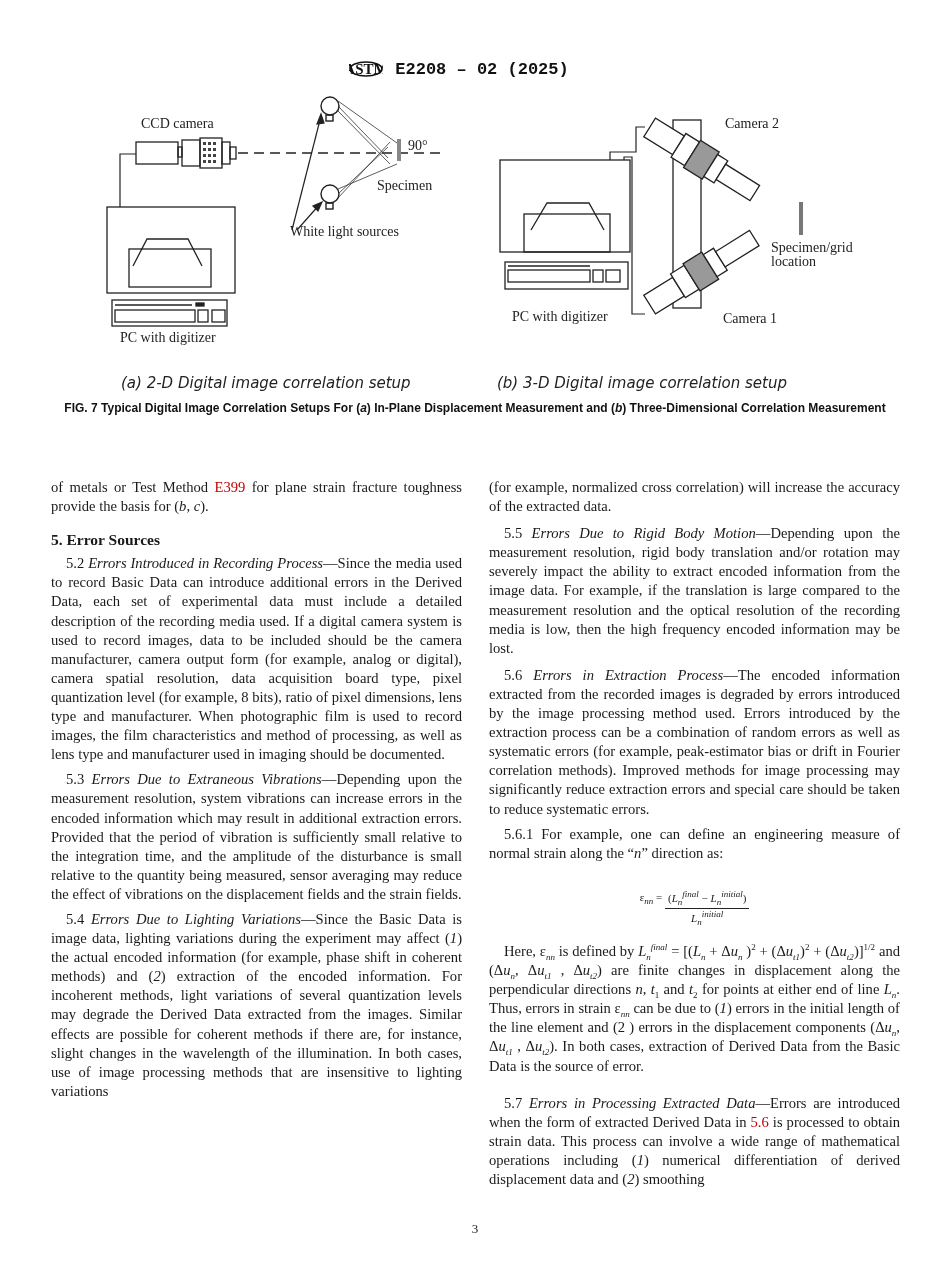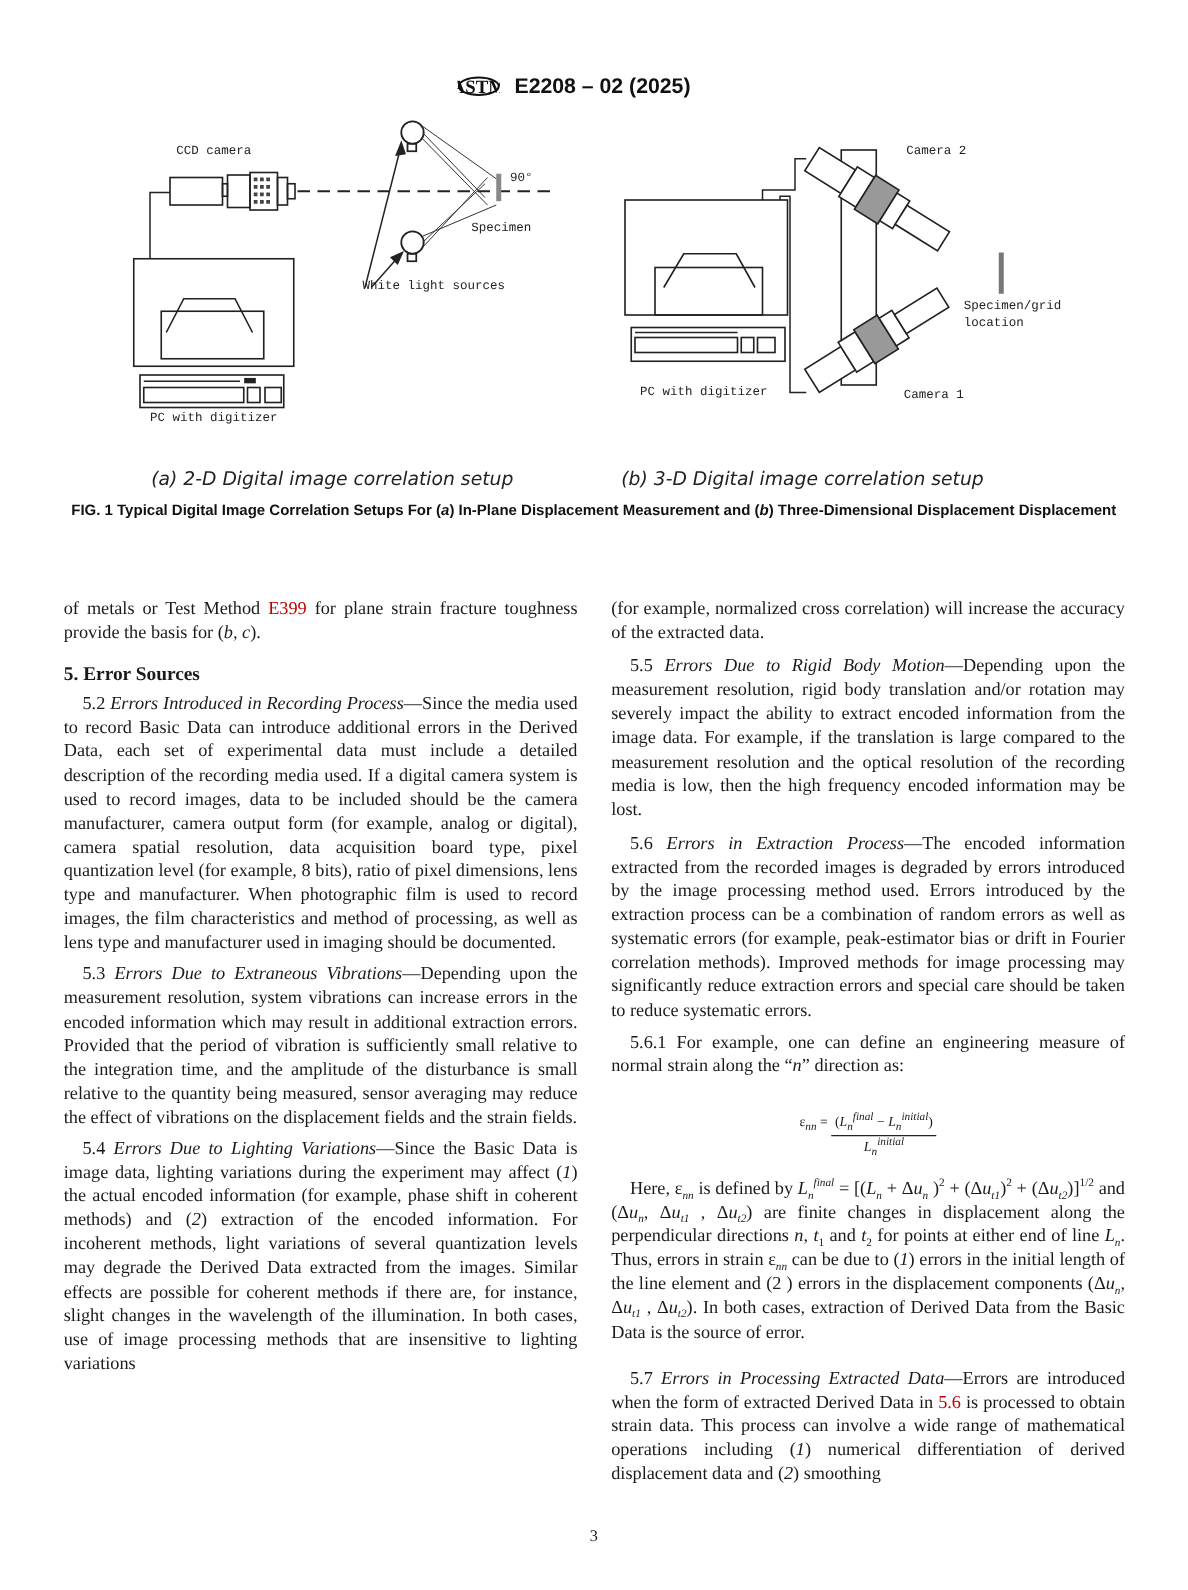--- a/index.html
+++ b/index.html
@@ -1,21 +1,21 @@
 <!DOCTYPE html>
 <html><head>
 <meta charset="utf-8">
 <style>
   html, body { margin:0; padding:0; background:#ffffff; }
   body { width:950px; height:1272px; position:relative; overflow:hidden; color:#1a1a1a; font-family:"Liberation Serif", serif; }
   .header { position:absolute; top:56px; left:0; width:918px; text-align:center; }
   .header .logo { display:inline-block; vertical-align:middle; width:34px; height:26px; margin-right:8px; }
-  .header .code { display:inline-block; vertical-align:middle; font-family:Liberation Sans, sans-serif; font-weight:bold; font-size:17px; color:#111; }
+  .header .code { display:inline-block; vertical-align:middle; font-family:Liberation Mono, monospace; font-weight:bold; font-size:17px; color:#111; }
   .figure { position:absolute; top:92px; left:0; width:950px; height:280px; }
-  .fig-label { position:absolute; font-family:Liberation Mono, monospace; font-size:10px; color:#222; }
+  .fig-label { position:absolute; font-family:Liberation Serif, serif; font-size:14px; color:#222; }
   .subcap { position:absolute; top:374px; font-family:"DejaVu Sans", sans-serif; font-style:italic; font-size:15px; color:#222; }
   .figcap { position:absolute; top:400px; left:50px; width:850px; text-align:center; font-family:"Liberation Sans", sans-serif; font-weight:bold; font-size:12px; line-height:16px; color:#111; }
   .col { position:absolute; top:478px; width:411px; font-size:14.6px; line-height:19.1px; text-align:justify; }
   .col.left { left:51px; }
   .col.right { left:489px; }
   .col p { margin:0 0 6px 0; text-indent:15px; }
   .col p.noind { text-indent:0; }
   .col h2 { margin:14px 0 5px 0; font-size:15.5px; font-weight:bold; }
   .link { color:#c00000; }
   .eq { text-align:center; margin:2px 0 14px 0; font-size:11px; }
@@ -147,21 +147,21 @@
   <span class="fig-label" style="left:771px;top:148px">Specimen/grid</span>
   <span class="fig-label" style="left:771px;top:162px">location</span>
   <span class="fig-label" style="left:512px;top:217px">PC with digitizer</span>
   <span class="fig-label" style="left:723px;top:219px">Camera 1</span>
 </div>
 
 <span class="subcap" style="left:121px">(a) 2-D Digital image correlation setup</span>
 <span class="subcap" style="left:497px">(b) 3-D Digital image correlation setup</span>
 
 <div class="figcap">
-  <span>FIG. 1 Typical Digital Image Correlation Setups For (</span><i>a</i><span>) In-Plane Displacement Measurement and (</span><i>b</i><span>) Three-Dimensional Displacement Displacement</span>
+  <span>FIG. 7 Typical Digital Image Correlation Setups For (</span><i>a</i><span>) In-Plane Displacement Measurement and (</span><i>b</i><span>) Three-Dimensional Correlation Measurement</span>
 </div>
 
 <div class="col left">
   <p class="noind">
     <span>of metals or Test Method </span><a class="link">E399</a><span> for plane strain fracture toughness provide the basis for (</span><i>b</i><span>, </span><i>c</i><span>).</span>
   </p>
   <h2>5.  Error Sources</h2>
   <p>
     <span>5.2 </span><i>Errors Introduced in Recording Process</i><span>—Since the media used to record Basic Data can introduce additional errors in the Derived Data, each set of experimental data must include a detailed description of the recording media used. If a digital camera system is used to record images, data to be included should be the camera manufacturer, camera output form (for example, analog or digital), camera spatial resolution, data acquisition board type, pixel quantization level (for example, 8 bits), ratio of pixel dimensions, lens type and manufacturer. When photographic film is used to record images, the film characteristics and method of processing, as well as lens type and manufacturer used in imaging should be documented.</span>
   </p>

